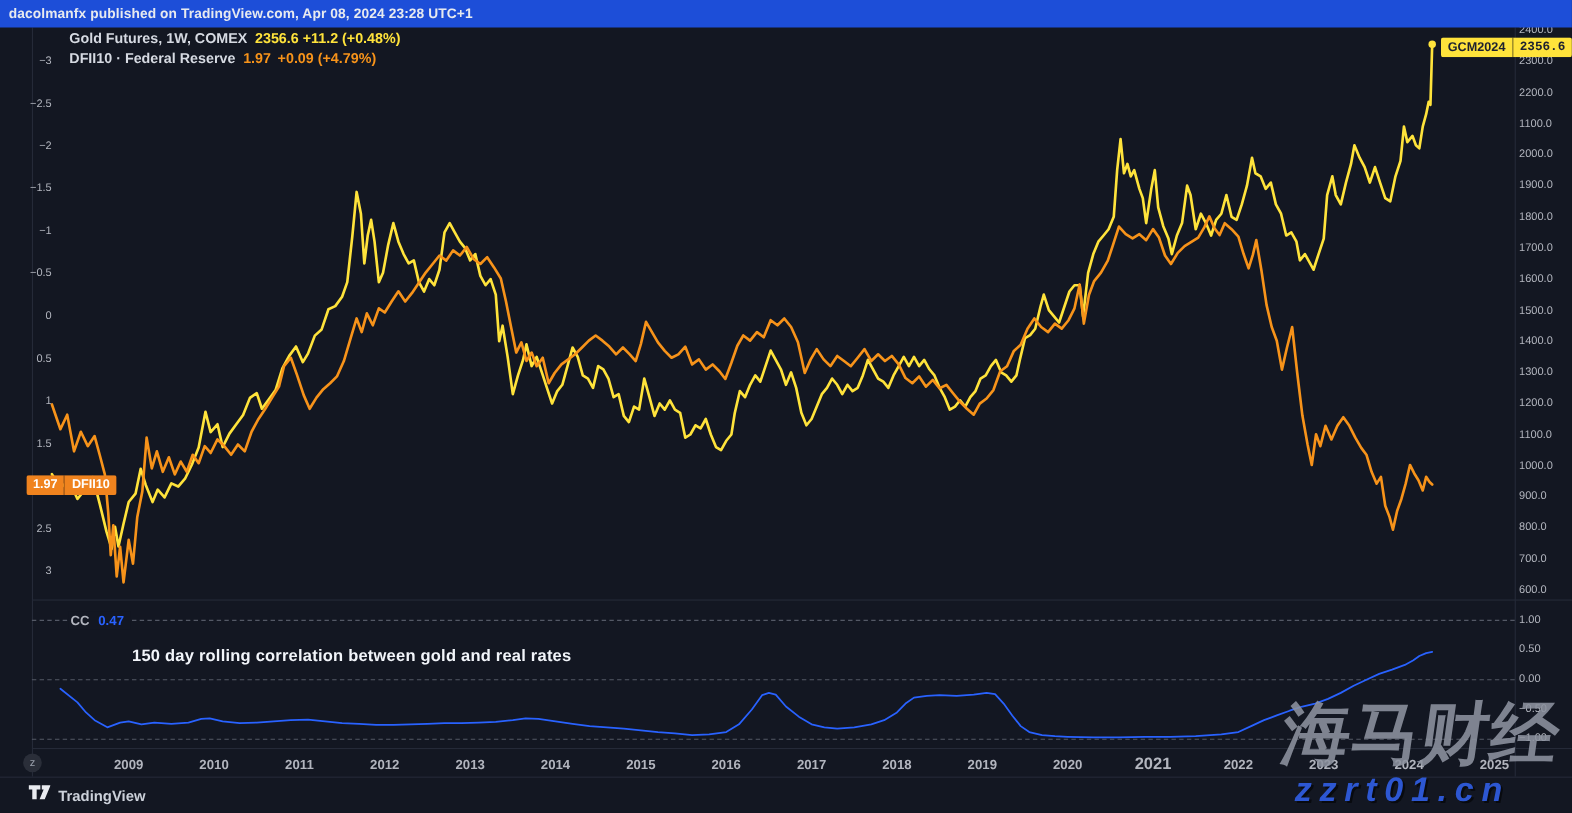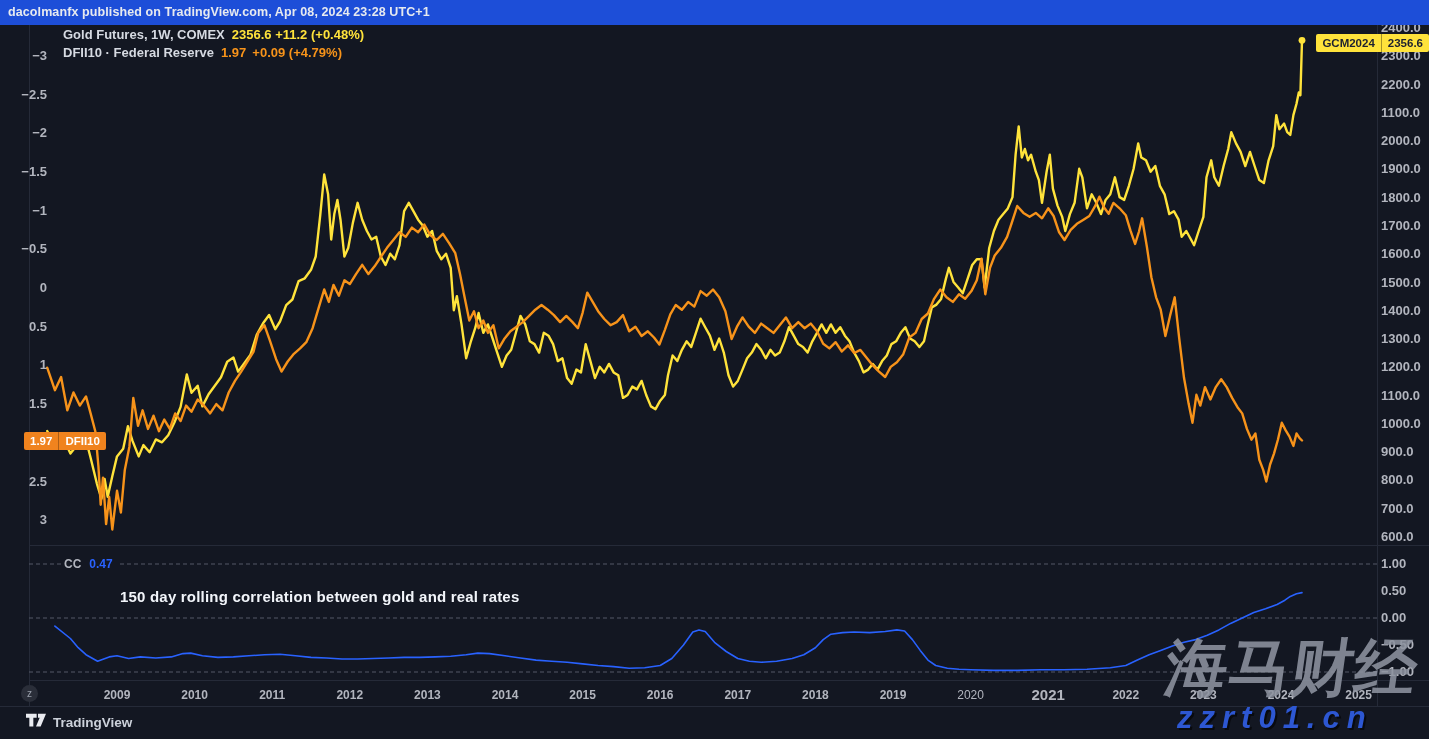--- a/index.html
+++ b/index.html
@@ -8,39 +8,39 @@
   
   #topbar{position:absolute;left:0;top:0;width:1429px;height:25px;background:#1d4ed8;z-index:6;}
   #topbar span{position:absolute;left:8px;top:5px;font-size:12.5px;font-weight:700;color:#e7eaef;letter-spacing:.1px;}
   
   .sep-h{position:absolute;left:29px;width:1400px;height:1px;background:#252a38;z-index:1;}
   .sep-v{position:absolute;top:25px;width:1px;height:681px;background:#252a38;z-index:1;}
   
   #series-svg{position:absolute;left:0;top:0;z-index:2;}
   
   #labels{position:absolute;left:0;top:0;width:1429px;height:739px;z-index:3;pointer-events:none;}
-  .tick{position:absolute;font-size:13px;color:#b2b5be;line-height:16px;white-space:nowrap;font-weight:bold;}
+  .tick{position:absolute;font-size:10px;color:#b2b5be;line-height:16px;white-space:nowrap;}
   
   .hit{position:absolute;z-index:2;}
   
   #legend{position:absolute;left:63px;top:26px;z-index:5;font-size:13px;font-weight:700;line-height:18px;white-space:nowrap;}
   #legend .sym{color:#d6dae2;}
   #legend .gold-val{color:#ffe33b;margin-left:7px;}
   #legend .dfii-val{color:#f7931a;margin-left:7px;}
   #legend .dfii-chg{color:#f7931a;margin-left:6px;}
   
   .badge{position:absolute;display:flex;height:18px;border-radius:2px;overflow:hidden;
          font-size:11.5px;font-weight:700;line-height:18px;z-index:5;}
   .badge .cell{padding:0 6px;}
   #dfii-badge{left:24px;top:432px;color:#fff;}
   #dfii-badge .cell{background:#f0831e;}
   #dfii-badge .cell+.cell{border-left:1px solid rgba(0,0,0,.28);}
   #gcm-badge{right:0;top:34px;color:#1c2030;}
   #gcm-badge .cell{background:#ffe33b;}
-  #gcm-badge .cell+.cell{border-left:1px solid rgba(0,0,0,.35);}
+  #gcm-badge .cell+.cell{border-left:1px solid rgba(0,0,0,.35);font-family:Liberation Mono, monospace;}
   
   #cc-row{position:absolute;left:62px;top:556px;z-index:4;font-size:12px;font-weight:700;
           background:#131722;padding:0 6px 0 2px;line-height:16px;white-space:nowrap;}
   #cc-row .cc-name{color:#b2b5be;}
   #cc-row .cc-val{color:#2962ff;margin-left:8px;}
   #annotation{position:absolute;left:120px;top:588px;z-index:4;font-size:15px;font-weight:700;color:#f2f5fa;letter-spacing:.2px;}
   
   #tz-button{position:absolute;left:21px;top:685px;width:17px;height:17px;border-radius:50%;
              background:#2a2e39;color:#9aa0ac;font-size:10px;line-height:17px;text-align:center;z-index:4;}
   
@@ -125,21 +125,21 @@
       <span class="tick" style="left: 194.6px; top: 687px; transform: translateX(-50%); font-weight: 700; font-size: 12px;">2010</span>
       <span class="tick" style="left: 272.2px; top: 687px; transform: translateX(-50%); font-weight: 700; font-size: 12px;">2011</span>
       <span class="tick" style="left: 349.8px; top: 687px; transform: translateX(-50%); font-weight: 700; font-size: 12px;">2012</span>
       <span class="tick" style="left: 427.4px; top: 687px; transform: translateX(-50%); font-weight: 700; font-size: 12px;">2013</span>
       <span class="tick" style="left: 505px; top: 687px; transform: translateX(-50%); font-weight: 700; font-size: 12px;">2014</span>
       <span class="tick" style="left: 582.6px; top: 687px; transform: translateX(-50%); font-weight: 700; font-size: 12px;">2015</span>
       <span class="tick" style="left: 660.2px; top: 687px; transform: translateX(-50%); font-weight: 700; font-size: 12px;">2016</span>
       <span class="tick" style="left: 737.8px; top: 687px; transform: translateX(-50%); font-weight: 700; font-size: 12px;">2017</span>
       <span class="tick" style="left: 815.4px; top: 687px; transform: translateX(-50%); font-weight: 700; font-size: 12px;">2018</span>
       <span class="tick" style="left: 893px; top: 687px; transform: translateX(-50%); font-weight: 700; font-size: 12px;">2019</span>
-      <span class="tick" style="left: 970.6px; top: 687px; transform: translateX(-50%); font-weight: 400; font-size: 12px;">2020</span>
+      <span class="tick" style="left: 970.6px; top: 687px; transform: translateX(-50%); font-weight: 700; font-size: 12px;">2020</span>
       <span class="tick" style="left: 1048.2px; top: 687px; transform: translateX(-50%); font-weight: 700; font-size: 15px;">2021</span>
       <span class="tick" style="left: 1125.8px; top: 687px; transform: translateX(-50%); font-weight: 700; font-size: 12px;">2022</span>
       <span class="tick" style="left: 1203.4px; top: 687px; transform: translateX(-50%); font-weight: 700; font-size: 12px;">2023</span>
       <span class="tick" style="left: 1281px; top: 687px; transform: translateX(-50%); font-weight: 700; font-size: 12px;">2024</span>
       <span class="tick" style="left: 1358.6px; top: 687px; transform: translateX(-50%); font-weight: 700; font-size: 12px;">2025</span>
     </div>
 
   <div id="legend">
     <div>
       <span class="sym">Gold Futures, 1W, COMEX</span><span class="gold-val">2356.6 +11.2 (+0.48%)</span>

